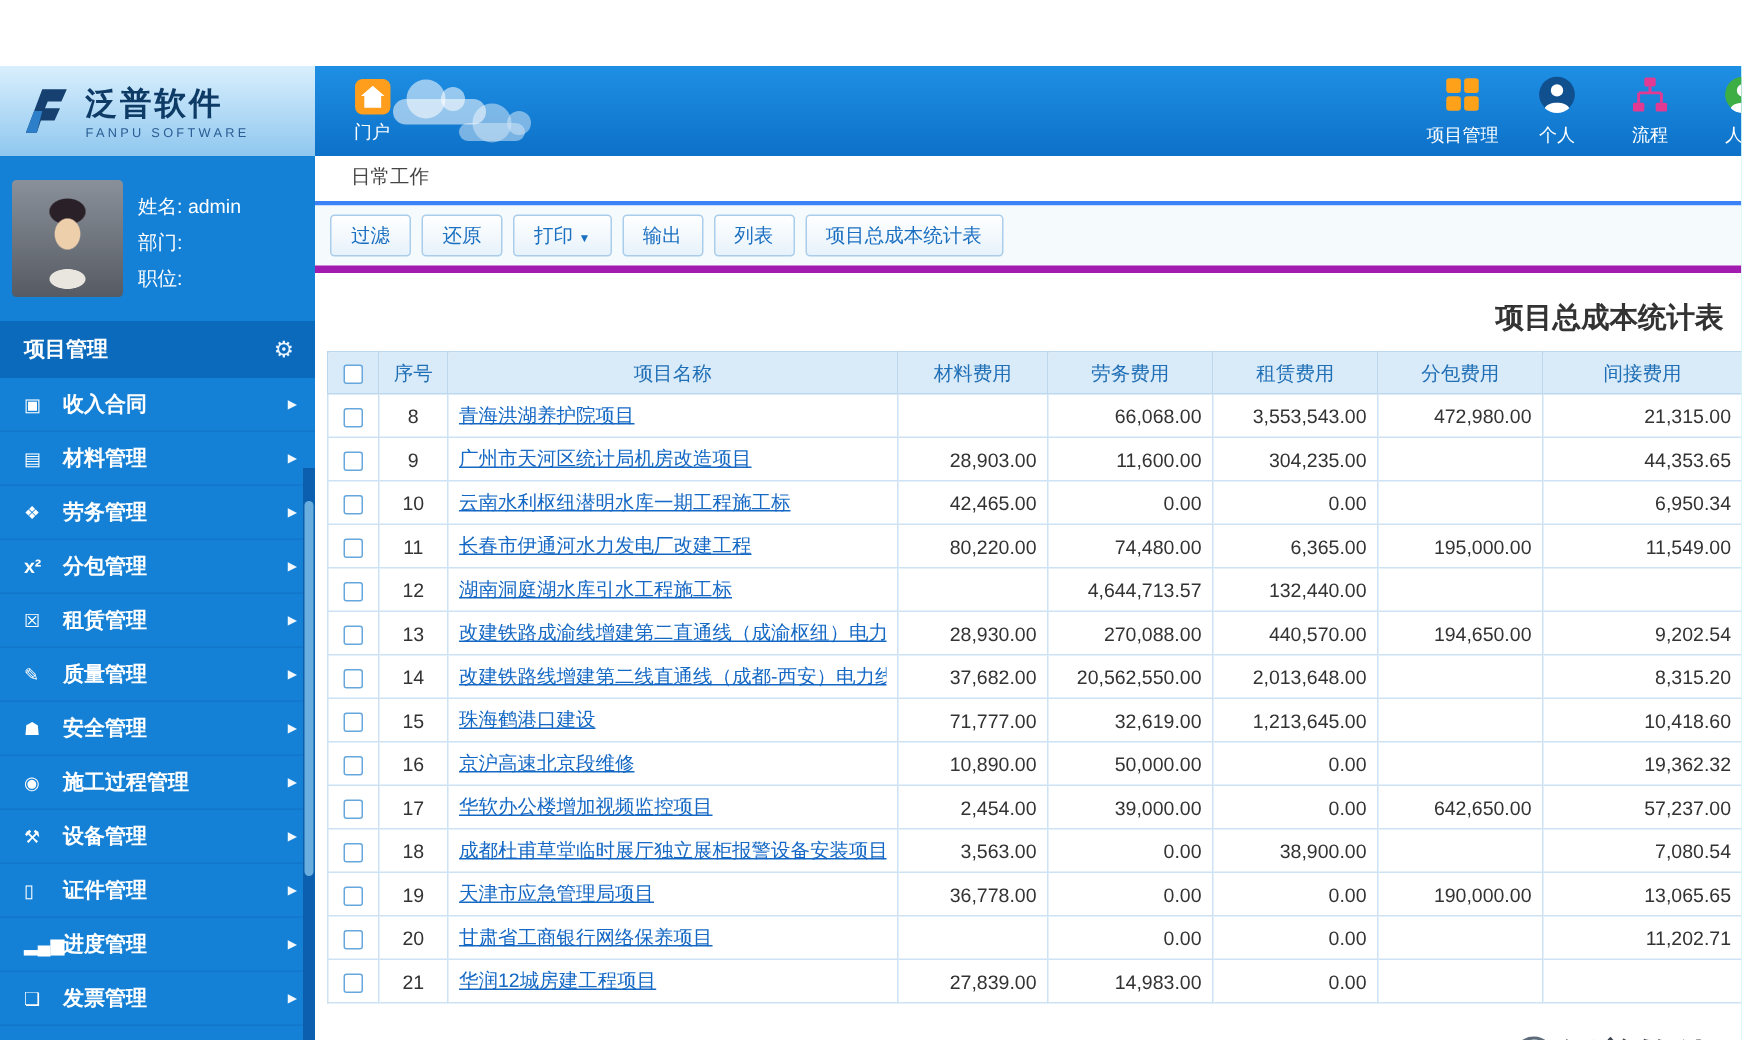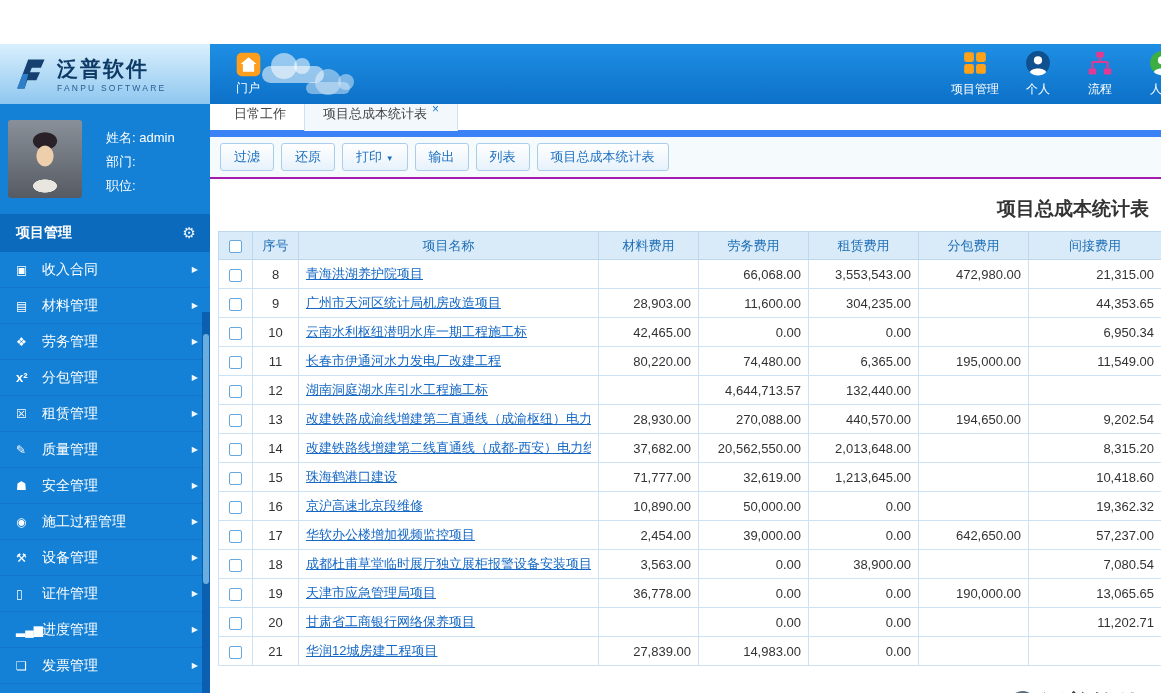--- a/index.html
+++ b/index.html
@@ -20,49 +20,49 @@
   .cloud.c2 { left:306px; top:38px; width:44px; height:12px; opacity:.8; }
   .top-nav { position:absolute; right:-24px; top:0; height:60px; display:flex; align-items:center; gap:16px; }
   .nav-item { display:flex; flex-direction:column; align-items:center; gap:1px; min-width:46px; cursor:pointer; }
   .nav-label { color:#fff; font-size:12px; white-space:nowrap; }
 
   
   .main-row { display:flex; height:633px; }
 
   
   .sidebar { width:210px; background:#1480d6; position:relative; flex-shrink:0; overflow:hidden; }
-  .profile { height:110px; display:flex; padding:16px 8px 0 8px; gap:24px; }
+  .profile { height:110px; display:flex; padding:16px 8px 0 8px; gap:10px; }
   .avatar { width:74px; height:78px; border-radius:3px; flex-shrink:0;
     background:
       radial-gradient(ellipse 20px 11px at 37px 66px, #e9e5df 58%, transparent 62%),
       radial-gradient(ellipse 14px 17px at 37px 36px, #eecfab 58%, transparent 64%),
       radial-gradient(ellipse 21px 15px at 37px 21px, #2a2128 55%, transparent 60%),
       linear-gradient(180deg,#8a9099,#565b63);
   }
   .profile-info { color:#fff; font-size:13px; padding-top:6px; line-height:24px; }
   .section-header { height:38px; background:#0b6abc; color:#fff; font-size:14px; font-weight:bold; display:flex; align-items:center; justify-content:space-between; padding:0 14px 0 16px; }
   .gear { font-size:15px; cursor:pointer; color:#eaf5ff; }
   .menu { }
   .menu-item { height:36px; display:flex; align-items:center; padding:0 12px 0 16px; color:#fff; font-size:14px; cursor:pointer; border-bottom:1px solid rgba(10,80,150,.18); }
   .mi-icon { width:26px; font-size:12px; font-style:normal; }
   .mi-icon.x2 { font-size:13px; font-weight:bold; }
-  .mi-label { flex:1; }
+  .mi-label { flex:1;font-weight:bold; }
   .mi-arrow { font-size:8px; opacity:.95; }
   .mi-arrow.down { color:#8fe0f2; font-size:9px; }
   .sb-track { position:absolute; right:0; top:208px; bottom:0; width:8px; background:#0b5fae; }
   .sb-thumb { position:absolute; left:1px; top:22px; width:6px; height:250px; background:#69aede; border-radius:3px; }
 
   
   .content { flex:1; position:relative; background:#fff; overflow:hidden; }
-  .tabbar { height:33px; background:#fff; border-bottom:7px solid #3b82f6; display:flex; align-items:flex-end; padding-left:6px; }
+  .tabbar { height:33px; background:#fff; border-bottom:3px solid #3b82f6; display:flex; align-items:flex-end; padding-left:6px; }
   .tab { padding:7px 18px 7px 18px; font-size:13px; color:#444; cursor:pointer; position:relative; }
   .tab.active { background:#f3f8fd; border:1px solid #d0e2f2; border-bottom:1px solid #f3f8fd; border-radius:3px 3px 0 0; margin-bottom:-1px; }
   .tab-close { color:#1b78c8; font-size:12px; margin-left:5px; position:relative; top:-5px; cursor:pointer; }
 
-  .toolbar { background:#f5fafd; border-bottom:2px solid #a21caf; padding:6px 10px; display:flex; gap:7px; }
+  .toolbar { background:#f5fafd; border-bottom:5px solid #a21caf; padding:6px 10px; display:flex; gap:7px; }
   .tbtn { border:1px solid #a9cdea; background:linear-gradient(180deg,#ffffff,#e7f2fb); color:#1b6fc0; font-size:13px; padding:4px 13px; border-radius:3px; cursor:pointer; font-family:inherit; }
   .caret { font-size:8px; }
 
   .filter-row { padding:15px 0 0 33px; display:flex; align-items:center; }
   .filter-label { font-size:13px; color:#333; margin-right:7px; }
   .search-box { position:relative; }
   .search-box input { width:212px; height:27px; border:1px solid #4a9ede; border-radius:2px; padding:0 28px 0 8px; font-size:13px; color:#333; outline:none; font-family:inherit; }
   .search-box input::placeholder { color:#a5a5a5; }
   .search-icon { position:absolute; right:7px; top:6px; cursor:pointer; }
   .query-btn { margin-left:58px; width:96px; height:28px; background:linear-gradient(180deg,#f3faff,#d9ecfa); border:1px solid #a9cdea; color:#1b6fc0; border-radius:3px; font-size:13px; cursor:pointer; font-family:inherit; }
@@ -235,21 +235,20 @@
           </div>
         </nav>
       <div class="sb-track">
         <div class="sb-thumb"></div>
       </div>
     </aside>
 
     <main class="content">
       <div class="tabbar" id="tabbar">
           <div class="tab"><span>日常工作</span></div>
-          <div class="tab active"><span>项目总成本统计表</span><span class="tab-close">×</span></div>
         </div>
       <div class="toolbar" id="toolbar">
           <button class="tbtn">过滤</button>
           <button class="tbtn">还原</button>
           <button class="tbtn">打印 <span class="caret">▼</span></button>
           <button class="tbtn">输出</button>
           <button class="tbtn">列表</button>
           <button class="tbtn">项目总成本统计表</button>
         </div>
 

